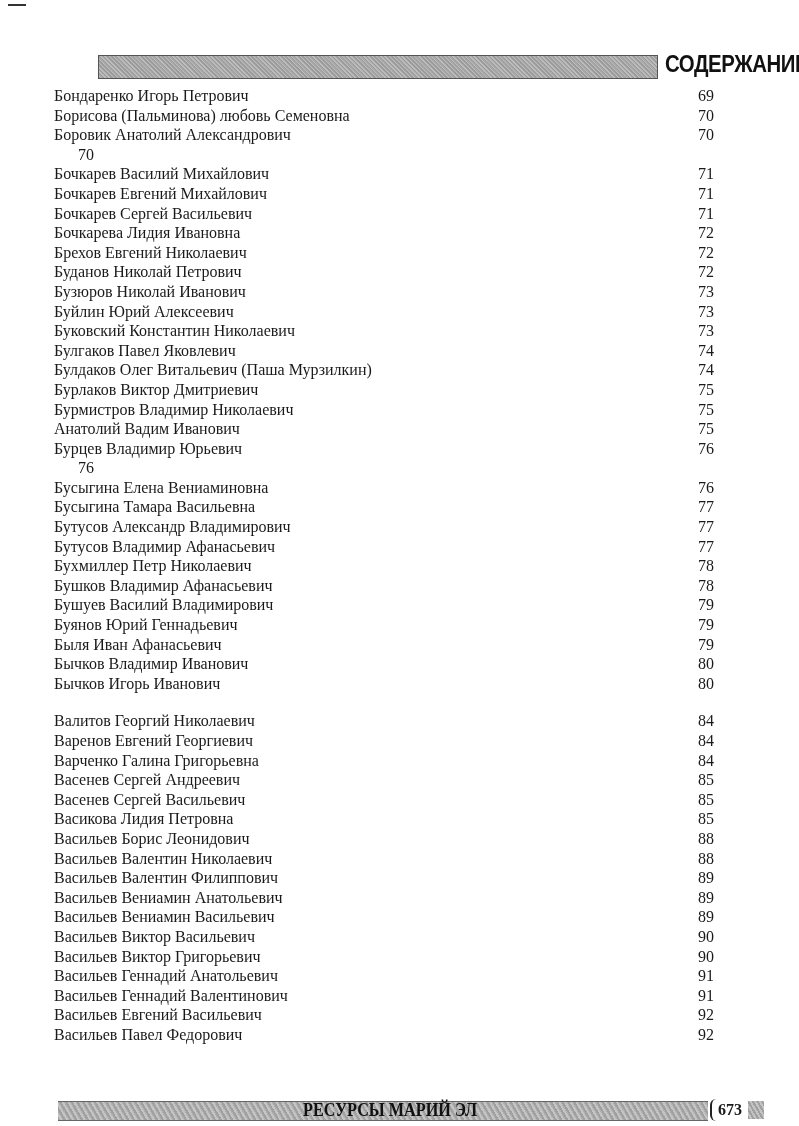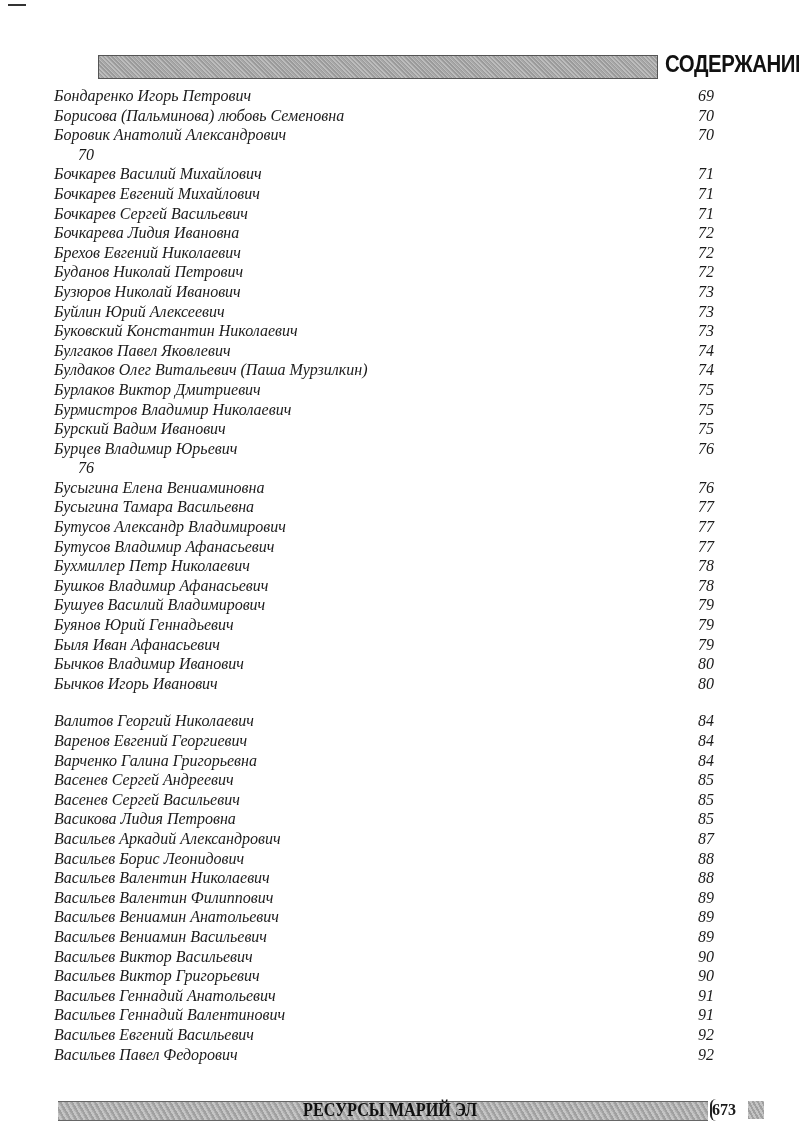--- a/index.html
+++ b/index.html
@@ -12,35 +12,35 @@
   .header-bar {
     position: absolute; left: 0; top: 3px; width: 558px; height: 22px;
     background: repeating-linear-gradient(45deg, #9a9a9a 0 1px, #bdbdbd 1px 2px, #a8a8a8 2px 3px);
     border: 1px solid #555;
   }
   .header-title {
     position: absolute; left: 567px; top: -2px; font-family: "Liberation Sans", sans-serif;
     font-weight: bold; font-size: 24px; letter-spacing: -0.5px; transform: scaleX(0.85); transform-origin: left top; color: #111;
   }
   .toc { position: absolute; left: 54px; top: 86px; width: 660px; }
-  .row { display: flex; justify-content: space-between; height: 19.6px; line-height: 19.6px; font-size: 16px; font-style: italic; }
+  .row { display: flex; justify-content: space-between; height: 19.6px; line-height: 19.6px; font-size: 16px; }
   .row .num { width: 40px; text-align: right; }
   .gap { height: 18px; }
   .footer { position: absolute; left: 50px; top: 1099px; width: 710px; height: 22px; margin-left: 8px; }
   .footer-bar {
     position: absolute; left: 0; top: 2px; width: 650px; height: 18px;
     background: repeating-linear-gradient(60deg, #a0a0a0 0 2px, #c4c4c4 2px 4px, #b0b0b0 4px 5px);
     border-top: 1px solid #666; border-bottom: 1px solid #666;
   }
   .footer-title {
     position: absolute; left: 245px; top: 1px; font-size: 18px; font-weight: bold; color: #111;
     background: transparent; transform: scaleX(0.9); transform-origin: left top;
   }
   .page-num {
-    position: absolute; left: 652px; top: 0; width: 36px; height: 22px; line-height: 22px; 
+    position: absolute; left: 652px; top: 0; width: 36px; height: 22px; line-height: 22px; text-align: center;
     font-weight: bold; font-size: 16px; background: #fff; border-left: 2px solid #222; border-radius: 6px 0 0 6px;
   }
   .footer-tail {
     position: absolute; left: 690px; top: 2px; width: 16px; height: 18px;
     background: repeating-linear-gradient(60deg, #a0a0a0 0 2px, #c4c4c4 2px 4px);
   }
 </style>
 </head>
 <body>
 
@@ -114,21 +114,21 @@
       </div>
       <div class="row">
         <span>Бурлаков Виктор Дмитриевич</span>
         <span class="num">75</span>
       </div>
       <div class="row">
         <span>Бурмистров Владимир Николаевич</span>
         <span class="num">75</span>
       </div>
       <div class="row">
-        <span>Бурский Вадим Иванович</span>
+        <span>Анатолий Вадим Иванович</span>
         <span class="num">75</span>
       </div>
       <div class="row">
         <span>Бурцев Владимир Юрьевич</span>
         <span class="num">76</span>
       </div>
       <div class="row">
         <span class="num">76</span>
       </div>
       <div class="row">
@@ -194,24 +194,20 @@
         <span>Васенев Сергей Андреевич</span>
         <span class="num">85</span>
       </div>
       <div class="row">
         <span>Васенев Сергей Васильевич</span>
         <span class="num">85</span>
       </div>
       <div class="row">
         <span>Васикова Лидия Петровна</span>
         <span class="num">85</span>
-      </div>
-      <div class="row">
-        <span>Васильев Аркадий Александрович</span>
-        <span class="num">87</span>
       </div>
       <div class="row">
         <span>Васильев Борис Леонидович</span>
         <span class="num">88</span>
       </div>
       <div class="row">
         <span>Васильев Валентин Николаевич</span>
         <span class="num">88</span>
       </div>
       <div class="row">

